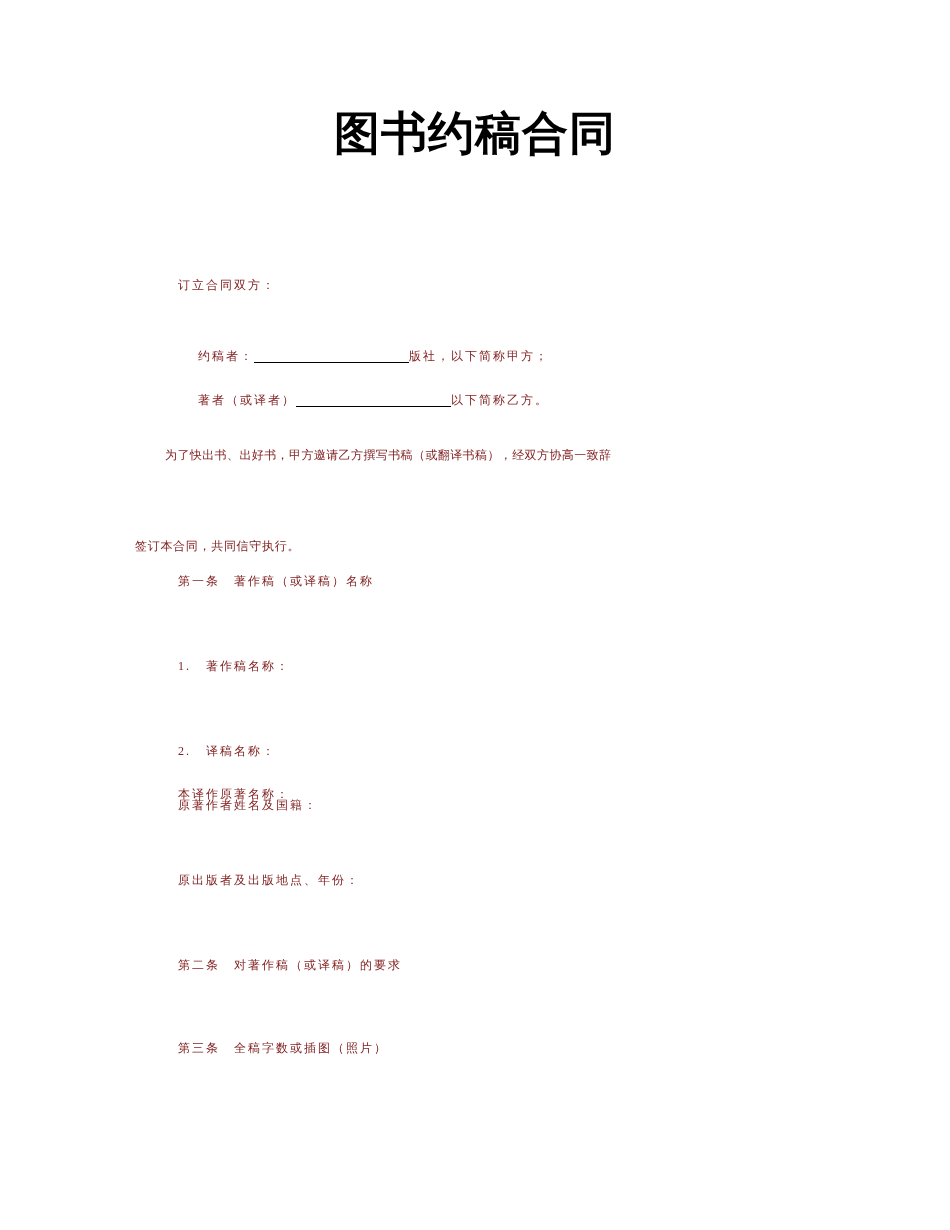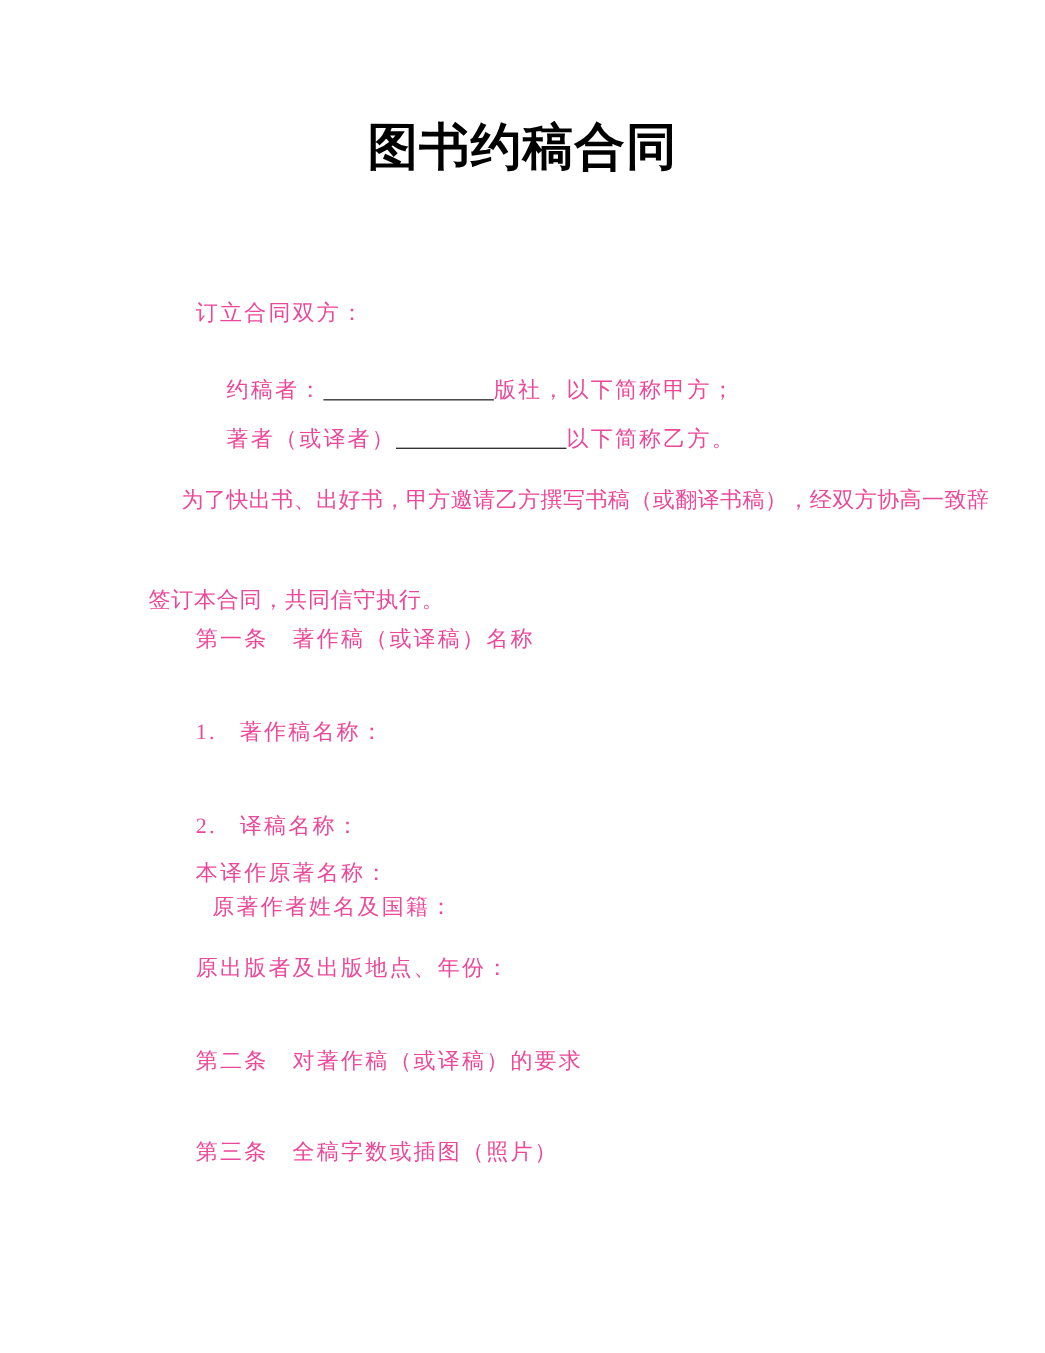--- a/index.html
+++ b/index.html
@@ -13,38 +13,38 @@
     background:#ffffff; color:#000000; overflow:hidden;
   }
   .doc-title {
     position:absolute; top:103px; left:0; width:950px;
     margin:0; text-align:center;
     font-family:"DejaVu Sans","Liberation Sans",sans-serif;
     font-weight:900; font-size:46px; letter-spacing:1px; color:#000000;
   }
   .line {
     position:absolute;
-    font-size:20px; line-height:26px; letter-spacing:2px;
-    white-space:pre; color:#ec4899;
+    font-size:12px; line-height:26px; letter-spacing:2px;
+    white-space:pre; color:#7f1d1d;
   }
   .blank {
     display:inline-block; width:155px; height:20px;
     border-bottom:1.5px solid #000000; vertical-align:-3px;
   }
   
   .l-intro { left:178px; top:272px; }
   .l-party-a { left:178px; top:316px; }
   .l-party-b { left:178px; top:360px; }
   .l-pre1 { left:165px; top:442px; letter-spacing:0.4px;text-align:right; }
   .l-pre2 { left:135px; top:485px; letter-spacing:0.7px;margin-top:48px; }
   .l-h1   { left:178px; top:568px; }
   .l-i1   { left:178px; top:653px; }
   .l-i2   { left:178px; top:738px; }
   .l-s1   { left:178px; top:781px; }
-  .l-s2   { left:178px; top:812px;margin-left:15px; }
+  .l-s2   { left:178px; top:792px; }
   .l-s3   { left:178px; top:867px; }
   .l-h2   { left:178px; top:952px; }
   .l-h3   { left:178px; top:1035px; }
 </style>
 </head>
 <body>
 
 <div class="page">
 
   <h1 class="doc-title">图书约稿合同</h1>

